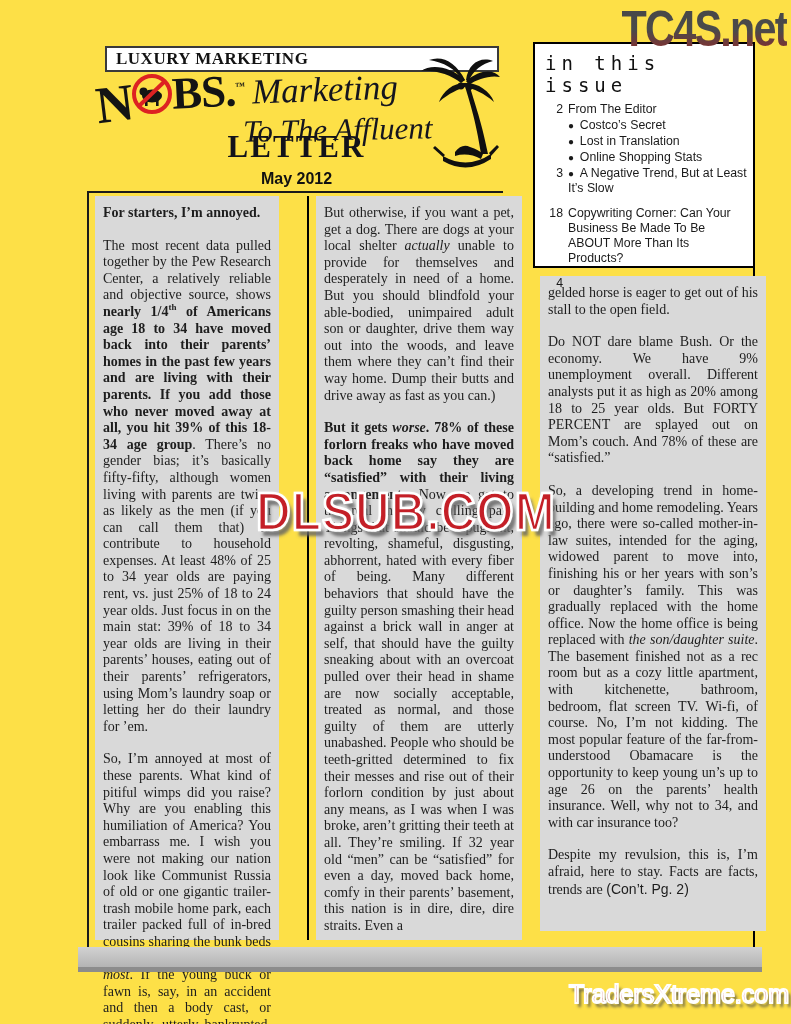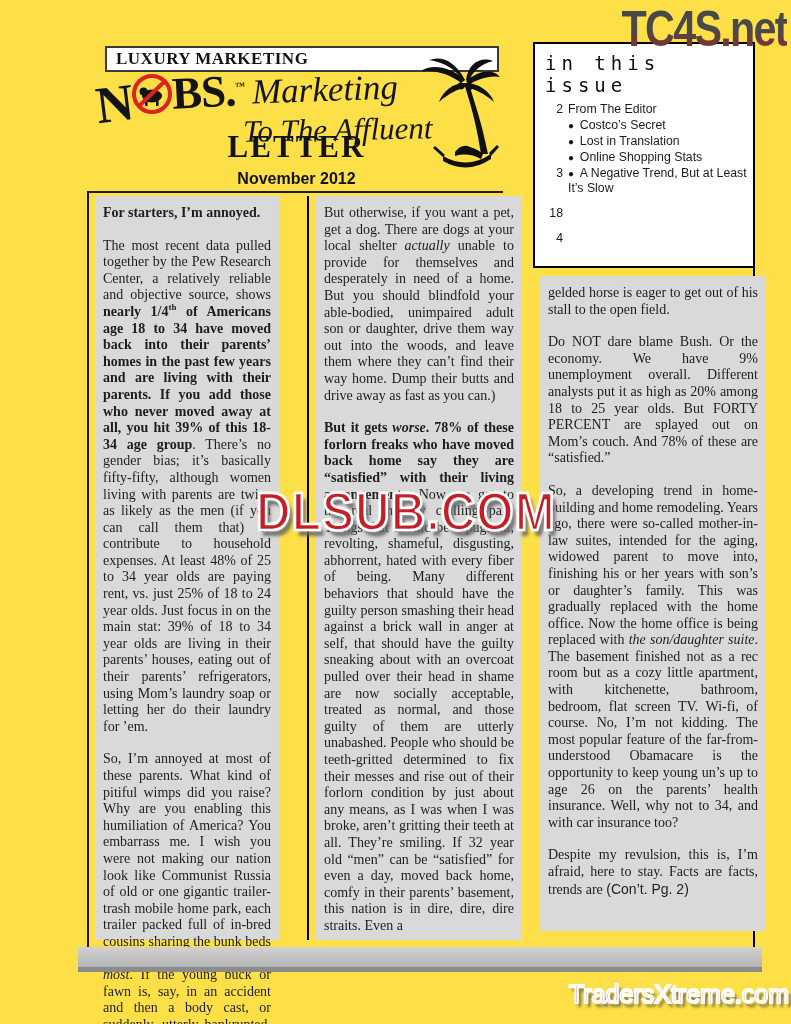--- a/index.html
+++ b/index.html
@@ -116,21 +116,21 @@
       <circle cx="64" cy="29" r="3.4"></circle>
       <path d="M59 25 C64 42 71 62 76 96 L83 96 C76 60 67 38 64 25 Z"></path>
       <path d="M38 98 Q62 112 86 96 L86 101 Q62 117 38 103 Z"></path>
       <path d="M50 94 q7 -9 15 -5 q9 3 13 7 l-2 5 q-13 -7 -26 -3 Z"></path>
       <path d="M38 99 L28 90 L30 88 L40 97 Z"></path>
       <path d="M86 98 L94 89 L92 87 L84 95 Z"></path>
     </g>
   </svg>
 
   <div class="letter-title">LETTER</div>
-  <div class="issue-date">November 2012</div>
+  <div class="issue-date">May 2012</div>
 
   <div class="rule rule-h"></div>
   <div class="rule rule-left"></div>
   <div class="rule rule-col12"></div>
   <div class="rule rule-right"></div>
 
   <div class="issue-box">
     <div class="issue-title">in this issue</div>
     <div>
         <div class="issue-item">
@@ -148,20 +148,21 @@
         <div class="issue-item">
           <span class="num"></span>
           <span><span class="bullet">● </span>Online Shopping Stats</span>
         </div>
         <div class="issue-item">
           <span class="num">3</span>
           <span><span class="bullet">● </span>A Negative Trend, But at Least It’s Slow</span>
         </div>
         <div class="issue-item spaced">
           <span class="num">18</span>
+          <span>Copywriting Corner: Can Your Business Be Made To Be ABOUT More Than Its Products?</span>
         </div>
         <div class="issue-item spaced">
           <span class="num">4</span>
         </div>
       </div>
   </div>
 
   <div class="col" id="col1">
       <p><span class="b">For starters, I’m annoyed.</span></p>
       <p><span>The most recent data pulled together by the Pew Research Center, a relatively reliable and objective source, shows </span><span class="b">nearly 1/4</span><sup class="b">th</sup><span class="b"> of Americans age 18 to 34 have moved back into their parents’ homes in the past few years and are living with their parents. If you add those who never moved away at all, you hit 39% of this 18-34 age group</span><span>. There’s no gender bias; it’s basically fifty-fifty, although women living with parents are twice as likely as the men (if you can call them that) to contribute to household expenses.  At least 48% of 25 to 34 year olds are paying rent, vs. just 25% of 18 to 24 year olds. Just focus in on the main stat: 39% of 18 to 34 year olds are living in their parents’ houses, eating out of their parents’ refrigerators, using Mom’s laundry soap or letting her do their laundry for ’em.</span></p>

